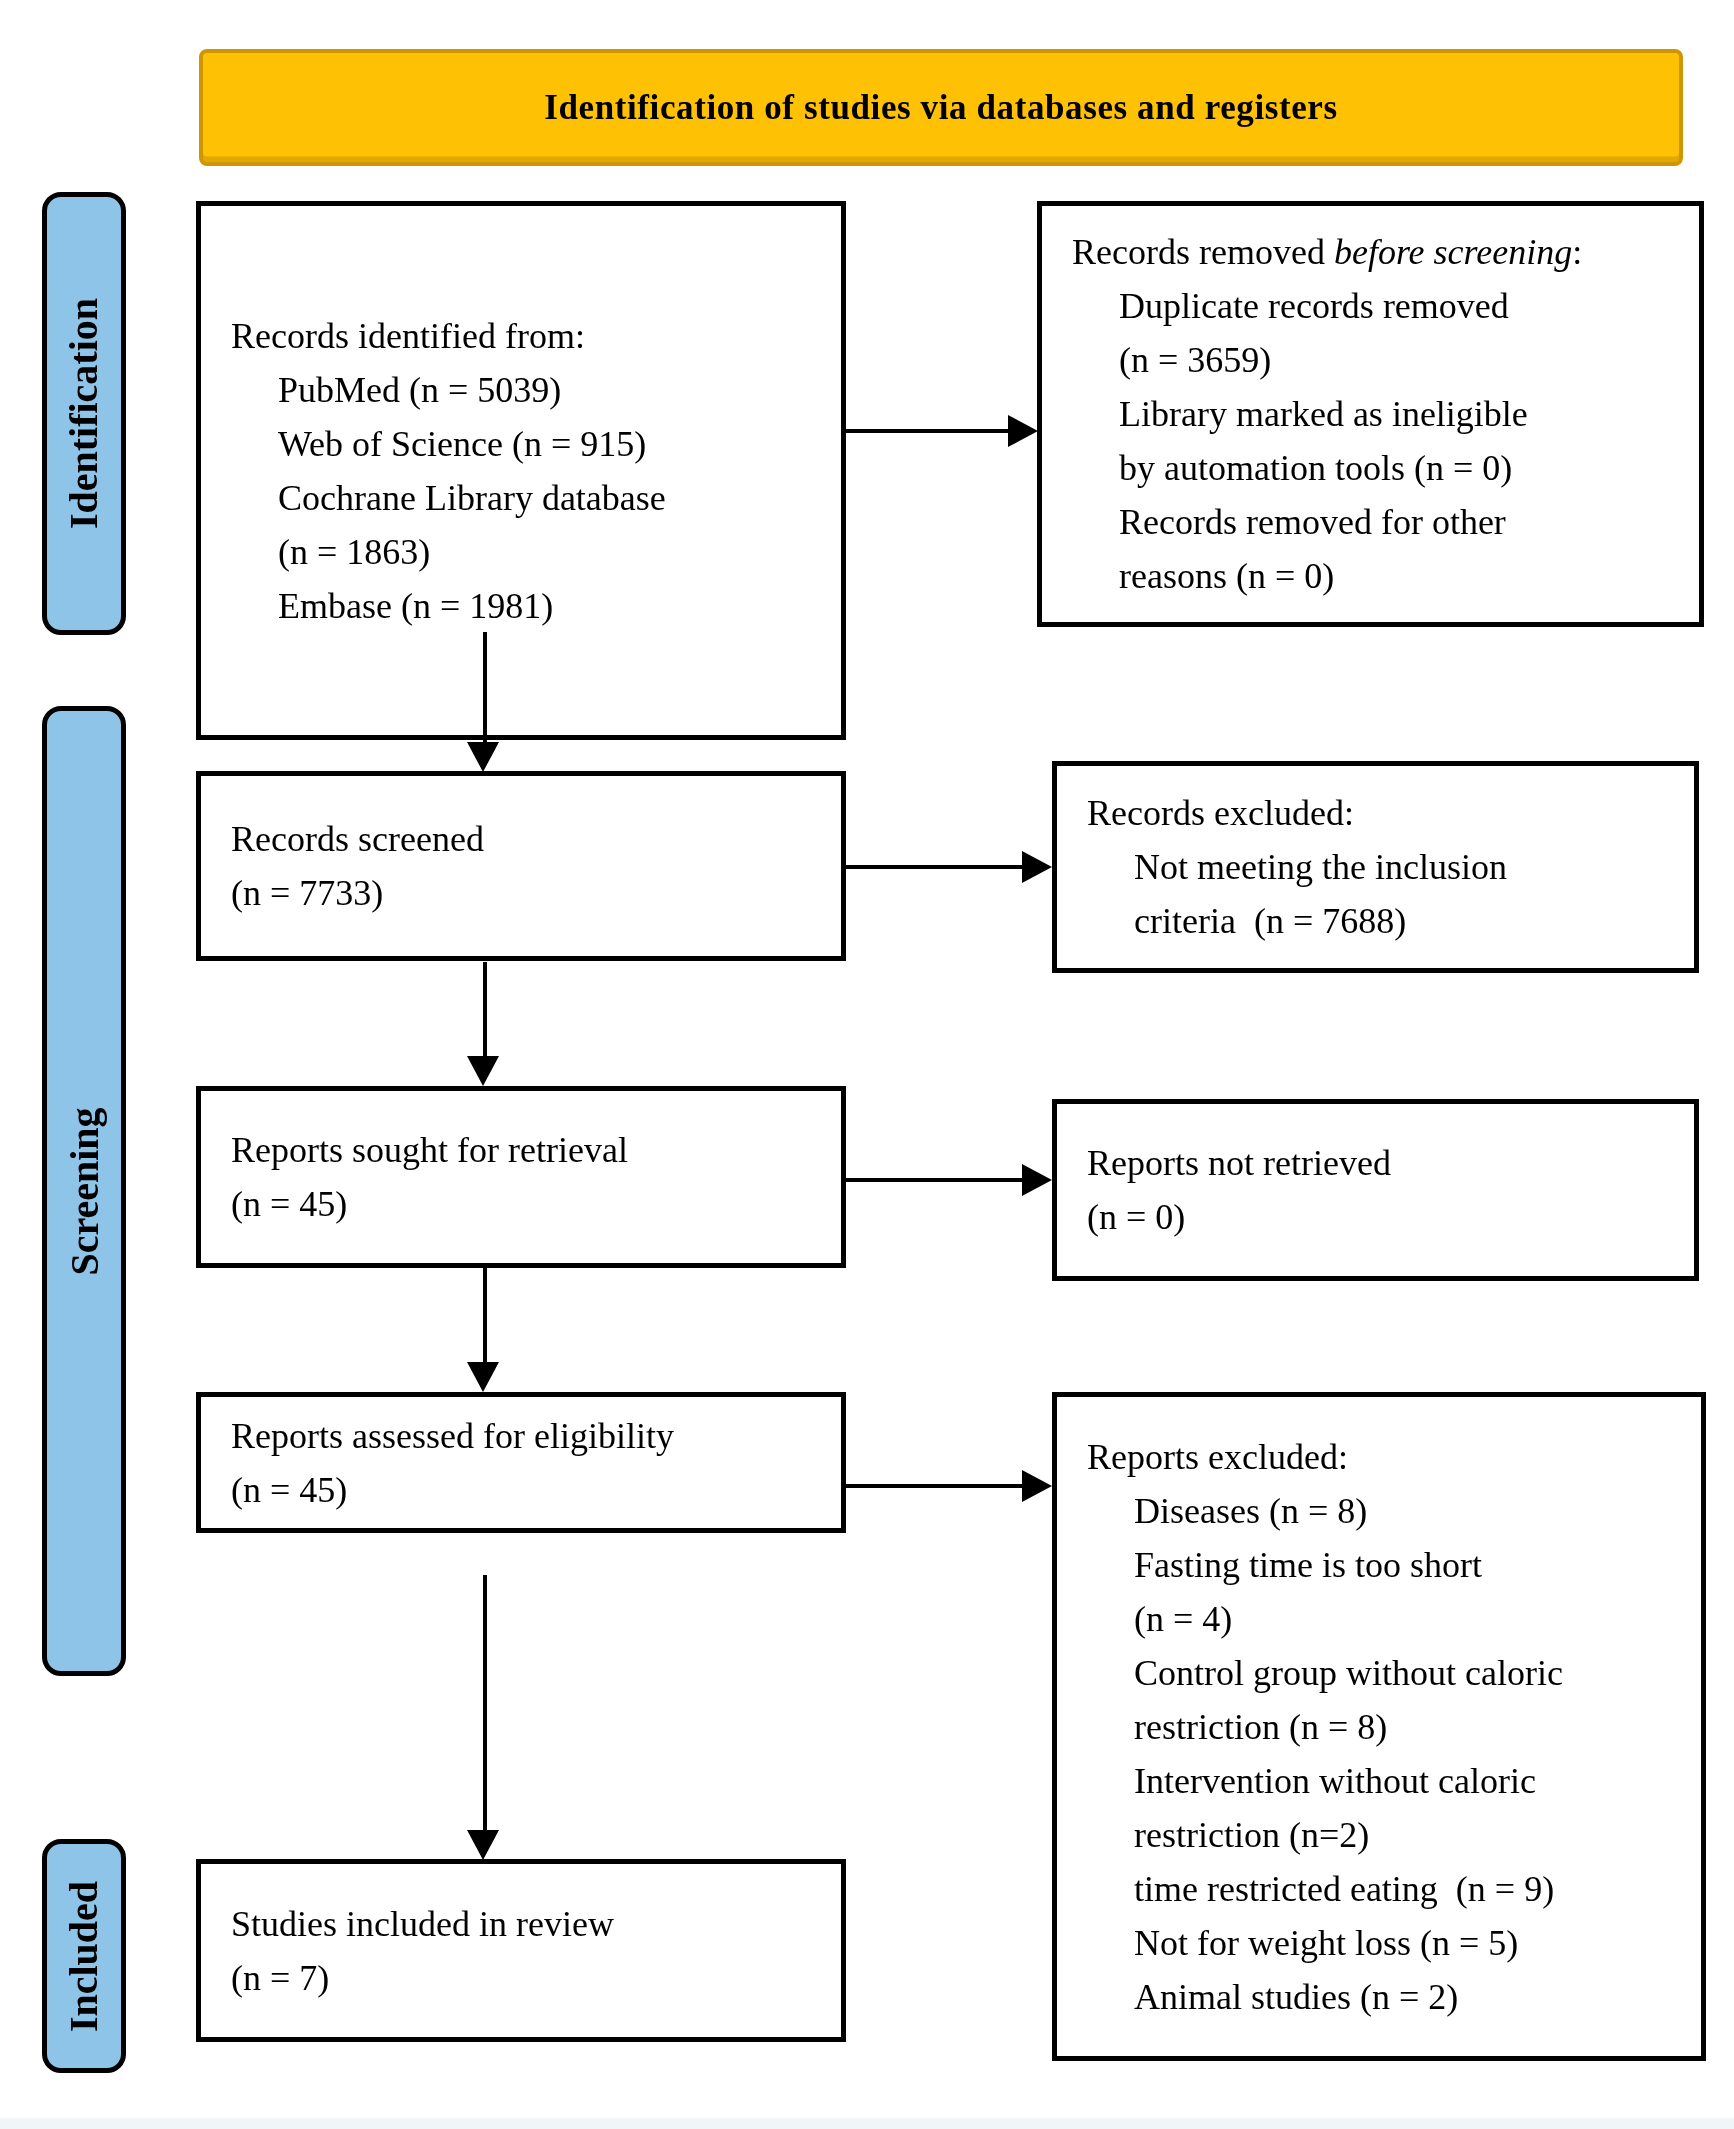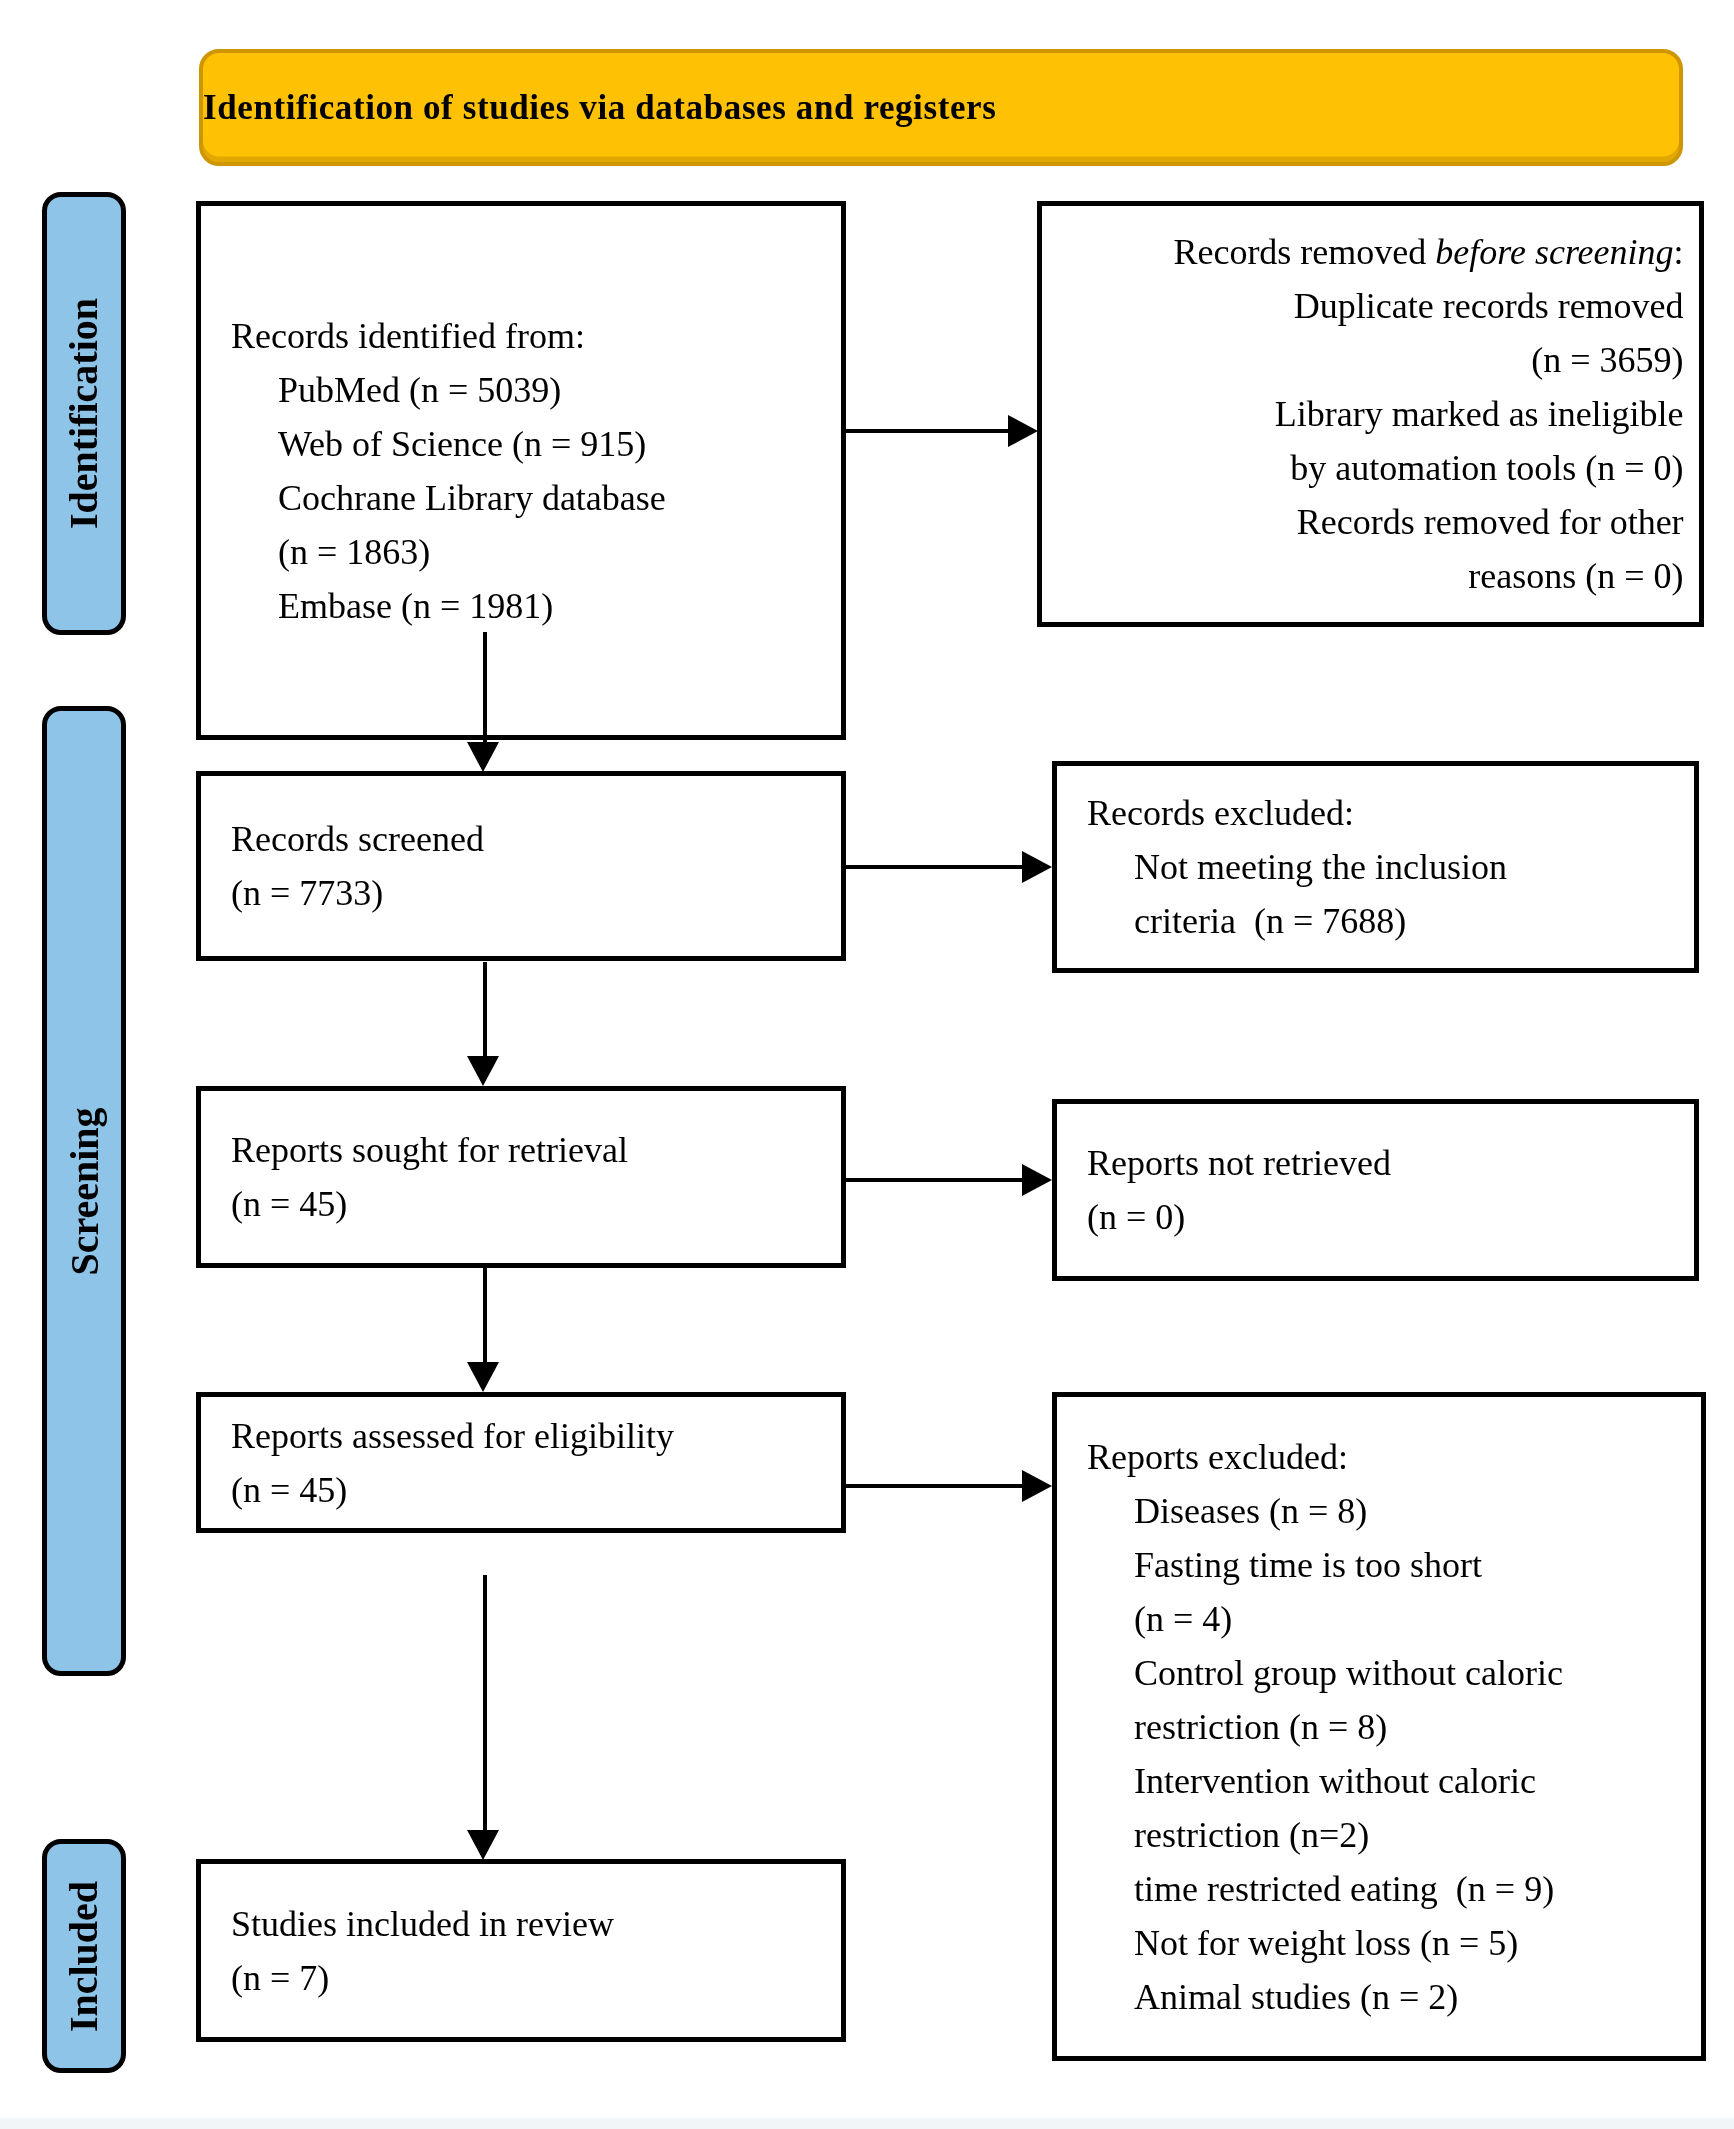--- a/index.html
+++ b/index.html
@@ -16,22 +16,22 @@
     width:1735px;height:2129px;
     background:#ffffff;
     font-family:"Liberation Serif","DejaVu Serif",serif;
     color:var(--ink);
   }
   
   .banner{
     position:absolute;left:199px;top:49px;width:1484px;height:117px;
     background:var(--header-fill);
     border:4.4px solid var(--header-border);
-    border-radius:20px;
-    display:flex;align-items:center;
+    border-radius:8px;
+    display:flex;align-items:center;justify-content:center;
     box-shadow:inset 0 -5.5px 0 rgba(140,95,0,.25);
   }
   .banner-title{
     font-size:35px;font-weight:bold;letter-spacing:0.6px;white-space:nowrap;
   }
   
   .stage{
     position:absolute;width:84px;
     background:var(--stage-fill);
     border:5.5px solid var(--ink);
@@ -50,21 +50,21 @@
   .fbox{
     position:absolute;background:#ffffff;
     border:5px solid var(--ink);
     display:flex;flex-direction:column;justify-content:center;
     padding:4.4px 15.4px 4.4px 30px;
     font-size:36px;line-height:54px;
   }
   .line{white-space:pre;}
   .line.indent{padding-left:47px;}
   #box-records-identified{left:196px;top:201px;width:650px;height:539px;}
-  #box-records-removed{left:1037px;top:201px;width:667px;height:426px;align-items:flex-end;}
+  #box-records-removed{left:1037px;top:201px;width:667px;height:426px;}
   #box-records-screened{left:196px;top:771px;width:650px;height:190px;}
   #box-records-excluded{left:1052px;top:761px;width:647px;height:212px;}
   #box-reports-sought{left:196px;top:1086px;width:650px;height:182px;}
   #box-reports-not-retrieved{left:1052px;top:1099px;width:647px;height:182px;}
   #box-reports-assessed{left:196px;top:1392px;width:650px;height:141px;}
   #box-reports-excluded{left:1052px;top:1392px;width:654px;height:669px;padding-right:11px;}
   #box-studies-included{left:196px;top:1859px;width:650px;height:183px;}
   
   .hline{position:absolute;height:3.9px;background:var(--ink);}
   .vline{position:absolute;width:3.9px;background:var(--ink);}

